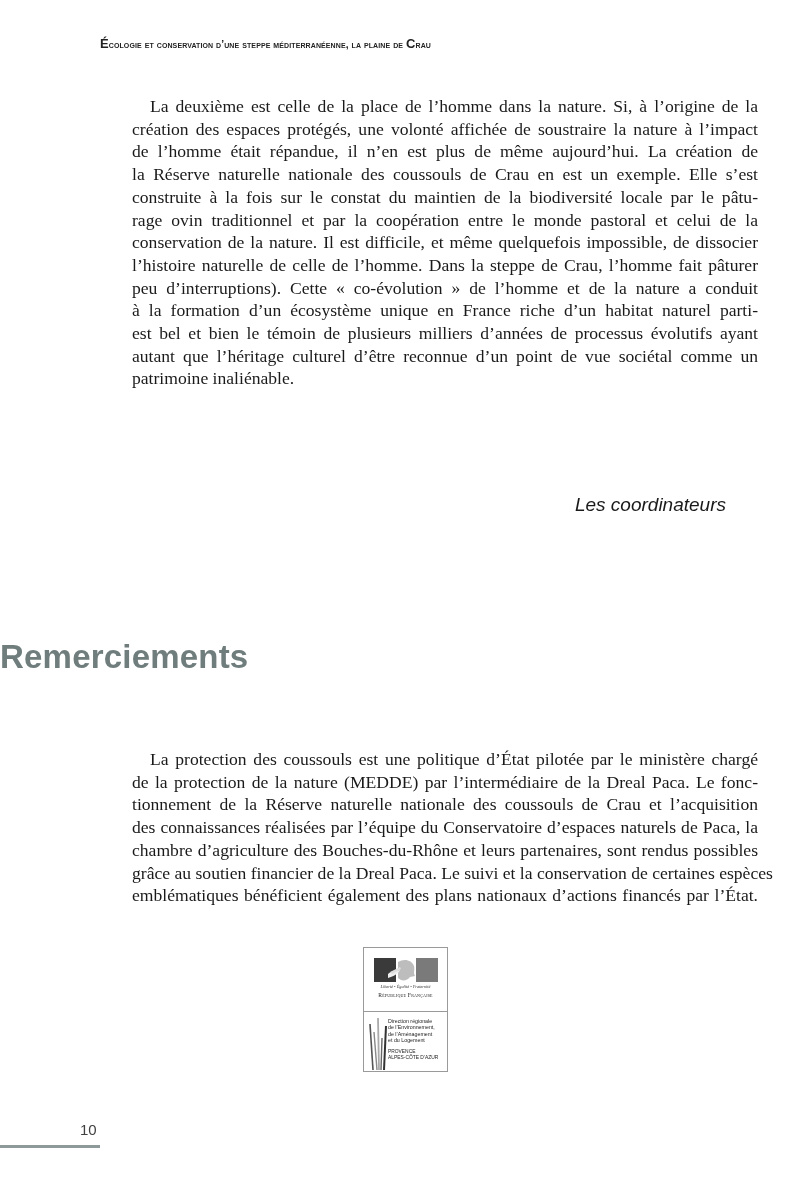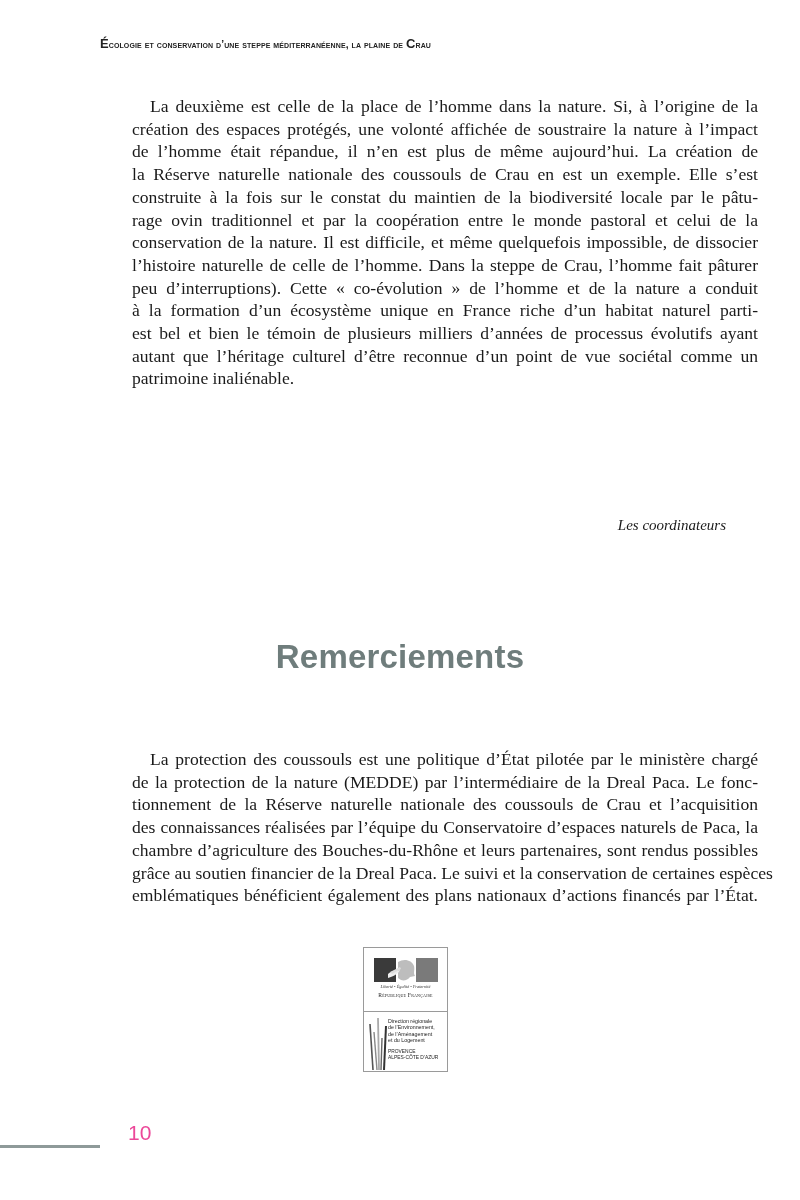--- a/index.html
+++ b/index.html
@@ -20,25 +20,25 @@
       font-family: "Liberation Serif", "DejaVu Serif", serif;
       font-size: 17.6px; line-height: 22.7px; color: #1a1a1a;
       text-align: justify; hyphens: manual;
     }
     .body-text .line { display: block; text-align: justify; text-align-last: justify; white-space: nowrap; }
     .body-text .line.last { text-align-last: left; }
     #para1 { top: 95px; margin-left: 32px; }
     #para2 { top: 748px; margin-left: 32px; }
     .signature {
       position: absolute; right: 74px; top: 494px;
-      font-family: Liberation Serif, serif;
-      font-style: italic; font-size: 15px; color: #1a1a1a; margin-top: 23px;
+      font-family: Liberation Sans, sans-serif;
+      font-style: italic; font-size: 19px; color: #1a1a1a;
     }
     .section-title {
-      position: absolute; left: 0; width: 800px; top: 638px; text-align: center;
+      position: absolute; left: 0; width: 800px; top: 638px; 
       font-family: "Liberation Sans", "DejaVu Sans", sans-serif;
       font-weight: bold; font-size: 33px; color: #6f7d7c; letter-spacing: 0.2px;
     }
     .logo {
       position: absolute; left: 363px; top: 947px; width: 85px; height: 125px;
       border: 1px solid #9a9a9a; background: #fff; box-sizing: border-box;
     }
     .logo .top { position: absolute; left: 0; top: 0; width: 100%; height: 63px; border-bottom: 1px solid #9a9a9a; }
     .logo .flag { position: absolute; left: 10px; top: 10px; width: 64px; height: 24px; }
     .logo .motto {
@@ -60,21 +60,21 @@
     .logo .dreal div { white-space: nowrap; }
     .logo .region {
       position: absolute; left: 24px; top: 101px; width: 60px;
       font-family: "Liberation Sans", "DejaVu Sans", sans-serif;
       font-size: 4.9px; line-height: 6px; color: #222;
     }
     .logo .region div { white-space: nowrap; }
     .page-number {
       position: absolute; left: 80px; top: 1121px;
       font-family: "Liberation Sans", "DejaVu Sans", sans-serif;
-      font-size: 21px; color: #ec4899; margin-left: 48px;
+      font-size: 15px; color: #404040;
     }
     .page-rule {
       position: absolute; left: 0; top: 1145px; width: 100px; height: 3px; background: #8e9a99;
     }
   </style>
 </head>
 <body>
 
 <div class="running-head">
   <span class="big">É</span><span>cologie et conservation d’une steppe méditerranéenne, la plaine de </span><span class="big">C</span><span>rau</span>

